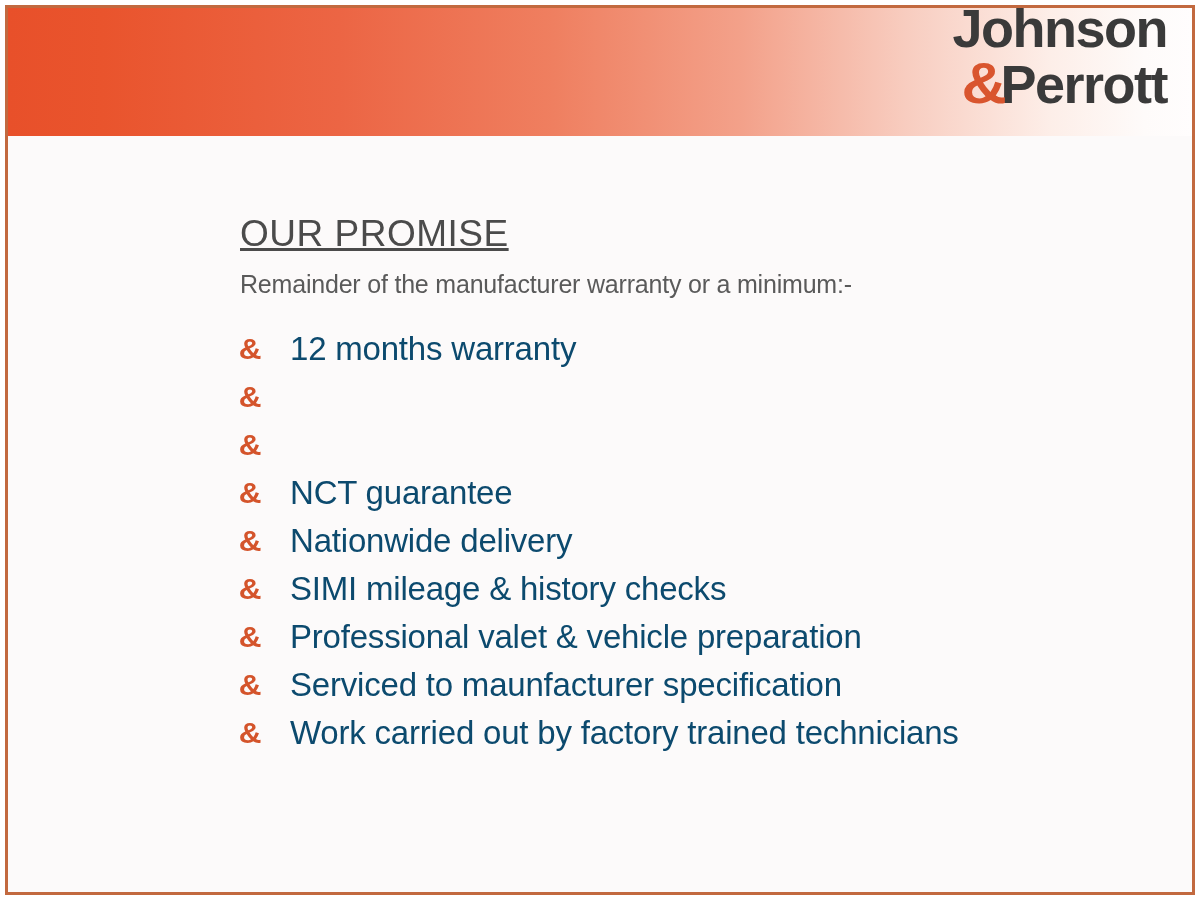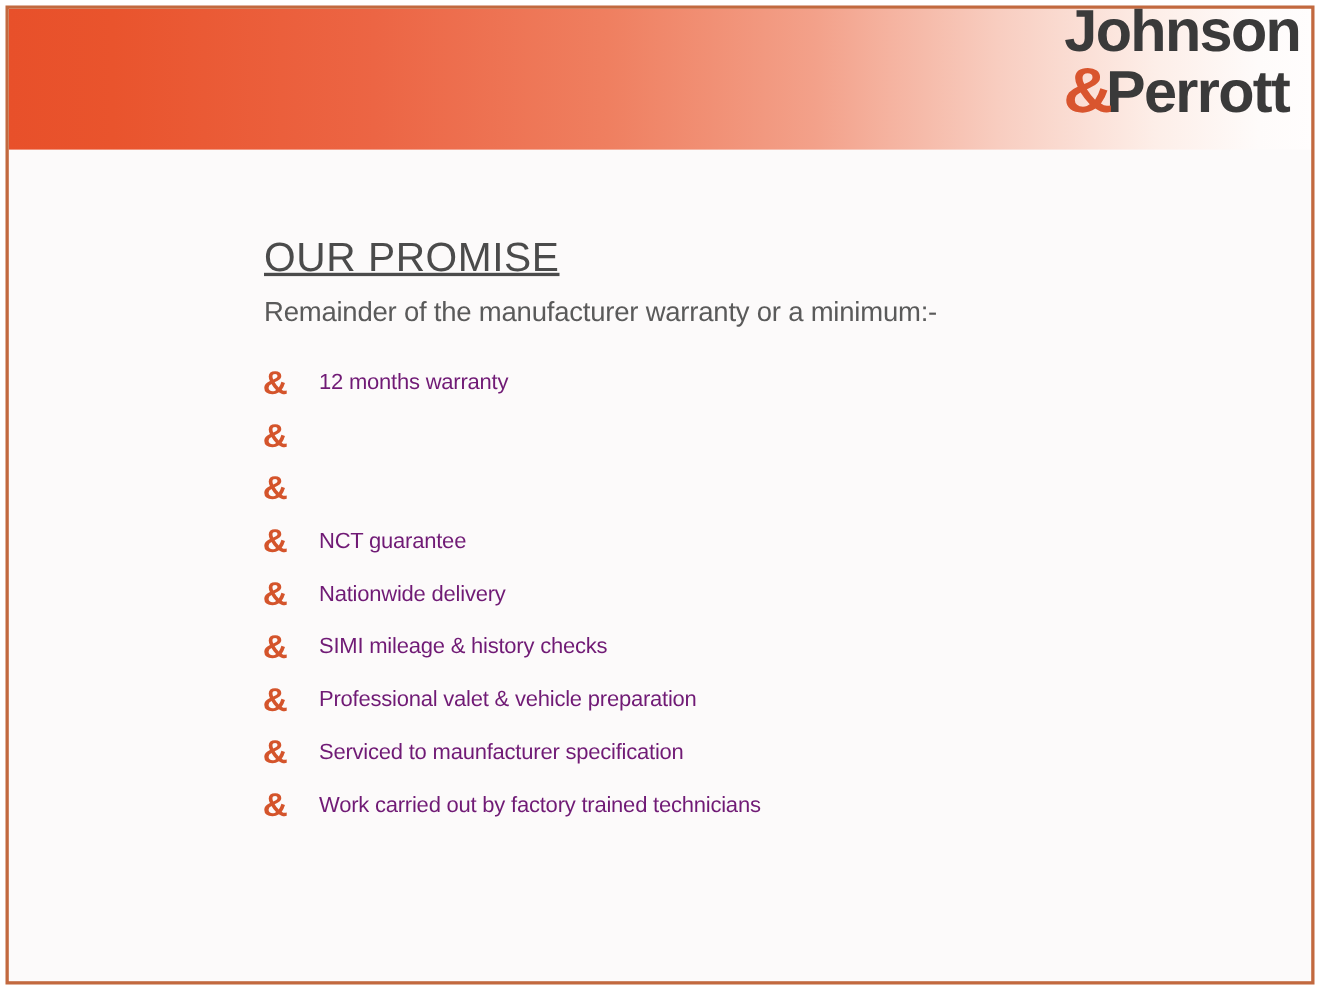--- a/index.html
+++ b/index.html
@@ -46,22 +46,23 @@
         #ef7f60 46%,
         #f3a18a 62%,
         #f8cdc0 76%,
         #fdeee8 88%,
         #fefbfa 96%,
         #fffdfd 100%);
   }
 
   .logo {
     position: absolute;
-    right: 10px;
+    right: 25px;
     top: -4px;
+    text-align: right;
     line-height: 0.92;
     user-select: none;
   }
   .logo-line {
     display: block;
     font-family: "Liberation Sans", sans-serif;
     font-weight: bold;
     font-size: 54px;
     letter-spacing: -1.5px;
     color: #3a3a3a;
@@ -121,22 +122,22 @@
     font-size: 30px;
     font-weight: bold;
     color: #d4542b;
     line-height: 1;
     letter-spacing: -2px;
     transform: scaleX(1.05);
     user-select: none;
   }
 
   .item-label {
-    font-size: 20px;
-    color: #701a75;
+    font-size: 33px;
+    color: #0c4a6e;
     letter-spacing: -0.2px;
     white-space: nowrap;
   }
 </style>
 </head>
 <body>
 
 <div class="poster">
   <div class="poster-frame">
 

